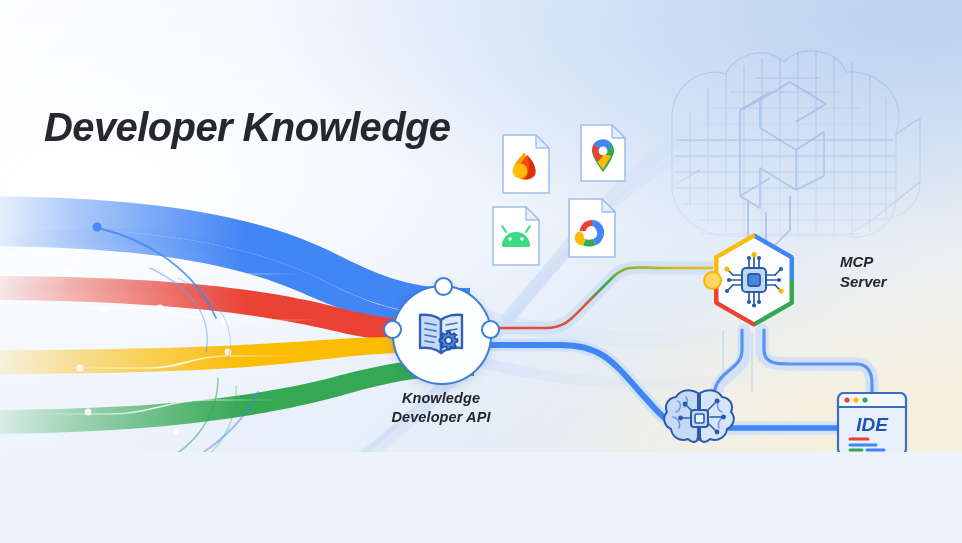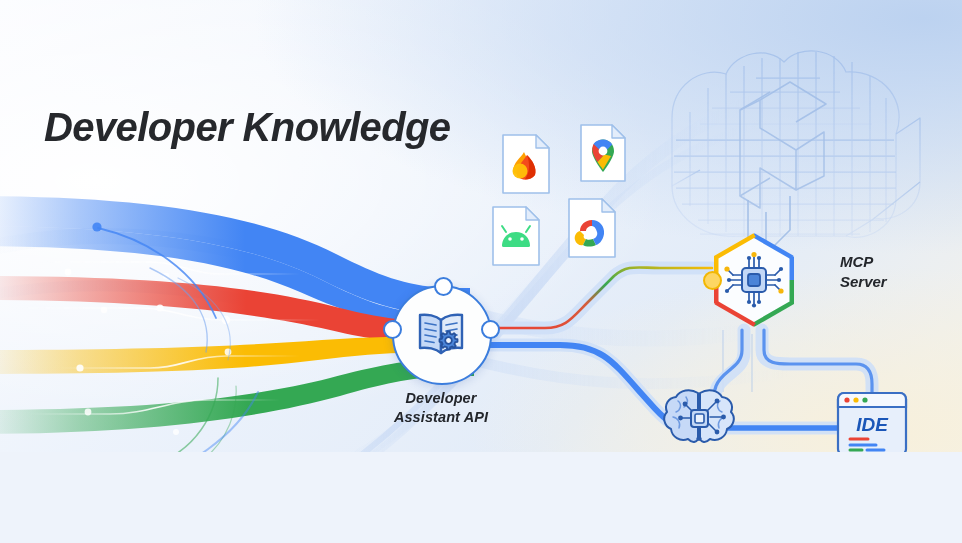--- a/index.html
+++ b/index.html
@@ -321,22 +321,22 @@
           <path d="M11.5 6.8 L11.5 4.2 L9.2 3.8 A6.5 6.5 0 0 0 8.4 1.9 L9.8 0 L8 -1.8 L6.1 -0.4 A6.5 6.5 0 0 0 4.2 -1.2 L3.8 -3.5 L1.2 -3.5 L0.8 -1.2 A6.5 6.5 0 0 0 -1.1 -0.4 L-3 -1.8 L-4.8 0 L-3.4 1.9 A6.5 6.5 0 0 0 -4.2 3.8 L-6.5 4.2 L-6.5 6.8 L-4.2 7.2 A6.5 6.5 0 0 0 -3.4 9.1 L-4.8 11 L-3 12.8 L-1.1 11.4 A6.5 6.5 0 0 0 0.8 12.2 L1.2 14.5 L3.8 14.5 L4.2 12.2 A6.5 6.5 0 0 0 6.1 11.4 L8 12.8 L9.8 11 L8.4 9.1 A6.5 6.5 0 0 0 9.2 7.2 Z" fill="#4c87db" stroke="#26529c" stroke-width="1.8" stroke-linejoin="round"></path>
           <circle cx="2.5" cy="5.5" r="3.3" fill="#eef4fd" stroke="#26529c" stroke-width="1.8"></circle>
         </g>
       </svg>
     </div>
     <div class="conn-dot" style="left:-9px;top:35px;"></div>
     <div class="conn-dot" style="left:89px;top:35px;"></div>
     <div class="conn-dot" style="left:42px;top:-8px;"></div>
   </div>
   <div id="api-label">
-    <span>Developer</span><br>
-    <span>Assistant API</span>
+    <span>Knowledge</span><br>
+    <span>Developer API</span>
   </div>
 
   <div class="node" id="mcp-node">
     <svg width="92" height="100" viewBox="0 0 92 100">
       <defs>
         <clipPath id="hexClip">
             <path d="M46 3 L86 26 L86 74 L46 97 L6 74 L6 26 Z"></path>
           </clipPath>
       </defs>
       <path d="M46 4 L85 26.5 L85 73.5 L46 96 L7 73.5 L7 26.5 Z" fill="#fbfdff"></path>

